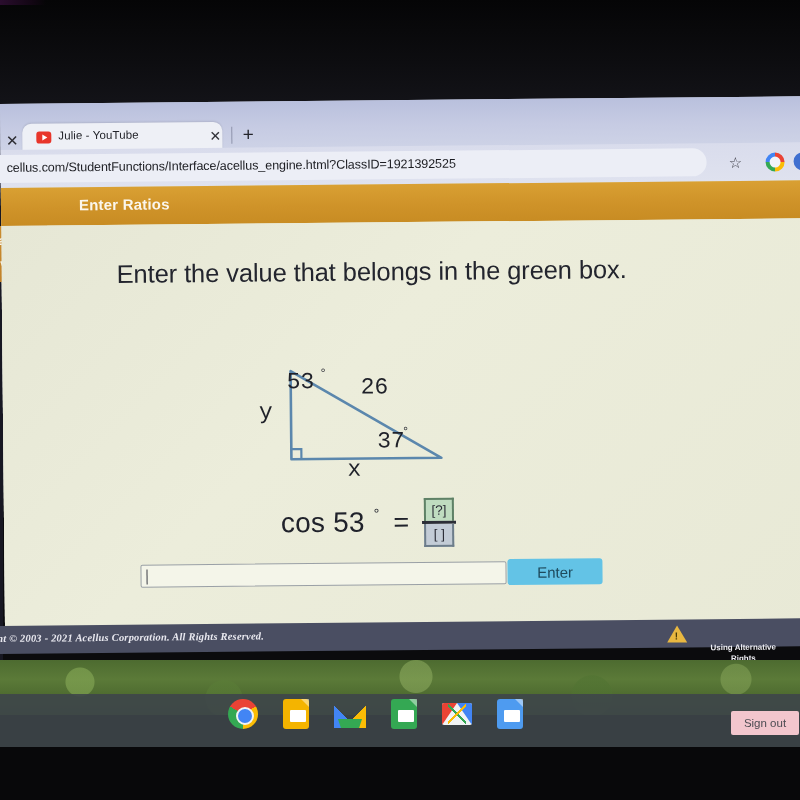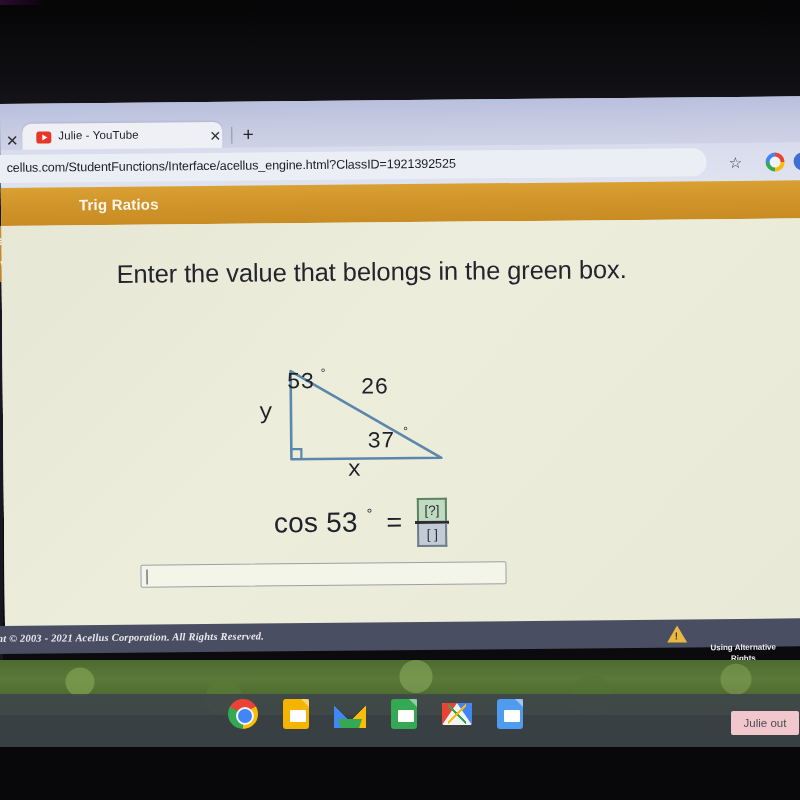--- a/index.html
+++ b/index.html
@@ -150,35 +150,35 @@
     position: absolute; left: 240px; top: 140px; width: 260px; height: 125px;
   }
   .tri-svg { position: absolute; left: 0; top: 0; }
   .lbl {
     position: absolute; color: #1f2129; font-size: 22px;
     font-family: Liberation Mono, monospace;
   }
   .lbl-y   { left: 16px; top: 36px; font-size: 23px; }
   .lbl-53  { left: 44px; top: 6px; font-size: 23px; }
   .lbl-34  { left: 118px; top: 12px; font-size: 23px; }
-  .lbl-37  { left: 124px; top: 66px; font-size: 23px; }
+  .lbl-37  { left: 134px; top: 66px; font-size: 23px; }
   .lbl-x   { left: 104px; top: 94px; font-size: 23px; }
   .deg {
     position: absolute; font-size: 12px; color: #2a2c35;
   }
   .deg-53 { left: 78px; top: 3px; }
   .deg-37 { left: 160px; top: 62px; }
 
   
   .equation {
     position: absolute; left: 270px; top: 272px; height: 56px;
     display: flex; align-items: center; gap: 10px;
   }
   .eq-text {
-    font-size: 28px; color: #20222b; letter-spacing: .2px;
+    font-size: 28px; color: #20222b; letter-spacing: .2px; margin-left: 7px;
   }
   .eq-deg {
     font-size: 14px; color: #20222b; vertical-align: super;
     position: relative; top: -9px; left: -1px;
   }
   .eq-equals { font-size: 27px; color: #20222b; margin: 0 3px; }
   .fraction {
     display: flex; flex-direction: column; align-items: center;
   }
   .frac-box {
@@ -364,21 +364,21 @@
         <div class="omnibox-url">cellus.com/StudentFunctions/Interface/acellus_engine.html?ClassID=1921392525</div>
       </div>
       <div class="star-icon">☆</div>
       <div class="ext-icon"></div>
       <div class="ext-icon-2"></div>
     </div>
 
     <div class="page">
 
       <div class="app-header">
-        <div class="app-title">Trig Ratios</div>
+        <div class="app-title">Enter Ratios</div>
       </div>
 
       <div class="side-menu">
         <div class="side-item side-item-1">atus</div>
         <div class="side-item side-item-2">overy</div>
       </div>
 
       <div class="content">
 
         <div class="question">Enter the value that belongs in the green box.</div>
@@ -404,20 +404,21 @@
           <span class="fraction">
             <span class="frac-box frac-num">[?]</span>
             <span class="frac-bar"></span>
             <span class="frac-box frac-den">[ ]</span>
           </span>
         </div>
 
         <div class="answer-input">
           <div class="caret"></div>
         </div>
+        <div class="enter-btn">Enter</div>
 
         <div class="footer-bar">
           <div class="copyright">ht © 2003 - 2021 Acellus Corporation.  All Rights Reserved.</div>
           <div class="alt-server">
             <div class="warn-icon"></div>
             <div class="alt-server-text">
               <span>Using Alternative</span><br>
               <span>Rights</span>
             </div>
           </div>
@@ -435,16 +436,16 @@
       <div class="tb-icon doc-shape ic-slides"></div>
       <div class="tb-icon ic-drive"></div>
       <div class="tb-icon doc-shape ic-sheets"></div>
       <div class="tb-icon ic-gmail">
           <span class="gmail-v"></span>
         </div>
       <div class="tb-icon doc-shape ic-docs"></div>
     </div>
   </div>
 
-  <div class="signout-btn">Julie out</div>
+  <div class="signout-btn">Sign out</div>
 
   <div class="bezel-bottom"></div>
 </div>
 
 </body></html>

